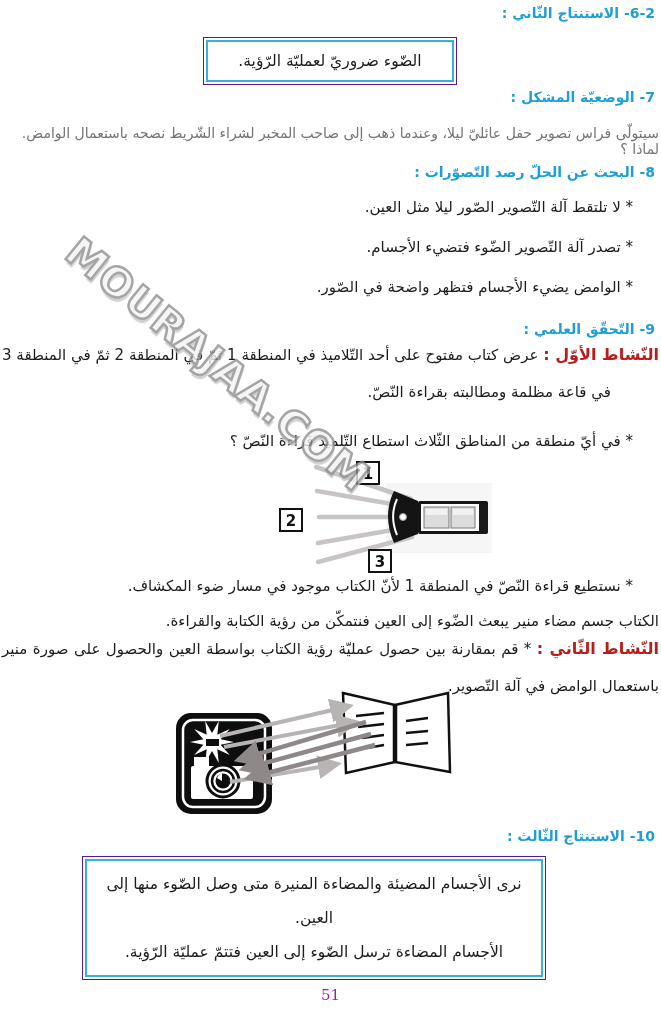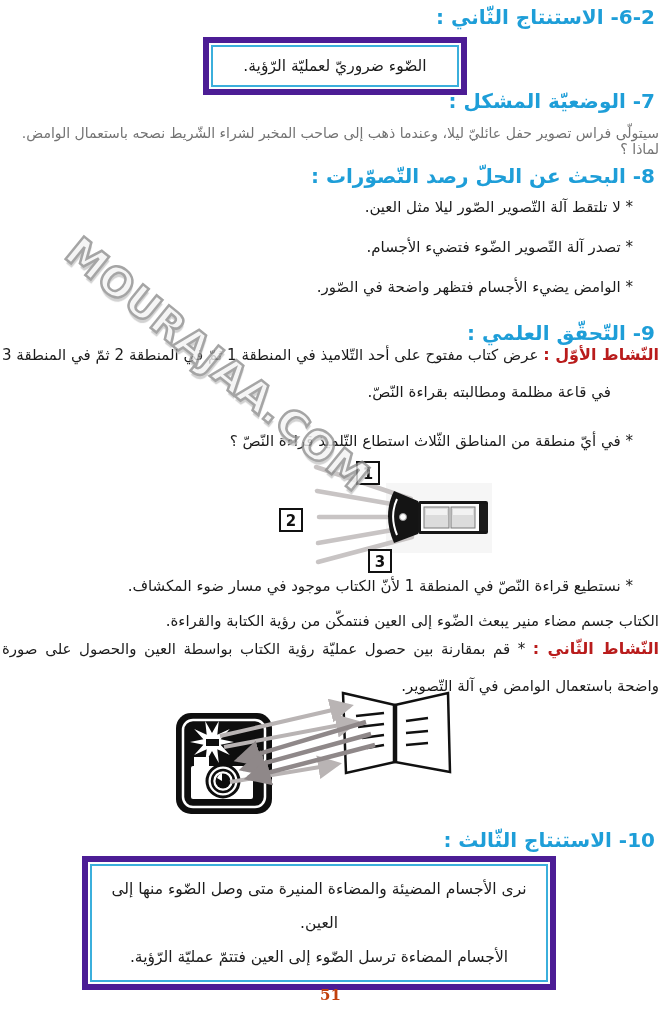--- a/index.html
+++ b/index.html
@@ -3,46 +3,45 @@
 <meta charset="utf-8">
 <style>
   html,body{margin:0;padding:0;background:#e9e9e9;}
   .page{
     position:relative;width:661px;height:1020px;margin:0 auto;
     background:#ffffff;overflow:hidden;direction:rtl;
     font-family:"DejaVu Sans",sans-serif;color:#1b1b1b;
   }
   .abs{position:absolute;}
   .heading{
-    font-size:20px;font-weight:bold;color:#1e9ed8;
+    font-size:14px;font-weight:bold;color:#1e9ed8;
     white-space:nowrap;
   }
   .body-text{font-size:15px;color:#737373;}
   .bullet{font-size:15px;white-space:nowrap;}
   .para{text-align:justify;line-height:37px;font-size:15px;}
   .act-label{color:#b91c1c;font-weight:bold;font-size:16px;}
   .cbox-outer{
-    border:6px solid #4c1d95;background:#fff;padding:2px;
+    border:1px solid #4c1d95;background:#fff;padding:2px;
   }
   .cbox-inner{
     border:2px solid #3bafdc;background:#fff;
     padding:6px 10px;text-align:center;font-size:15.5px;line-height:34px;
   }
   .watermark{
     direction:ltr;
     transform:rotate(39deg);transform-origin:0 0;
     font-size:40px;font-weight:bold;letter-spacing:1px;
     color:#f3f3f3;-webkit-text-stroke:2.5px #8f8f8f;
     text-shadow:3px 3px 1px #c6c6c6;
     opacity:.8;z-index:6;white-space:nowrap;
   }
   .pagenum{
-    width:100%;text-align:center;font-size:15px;color:#c2410c;
+    width:100%;text-align:center;font-size:15px;color:#a21caf;
     font-family:"DejaVu Serif",serif;
-    font-weight:bold;
   }
   svg text{font-family:"DejaVu Sans",sans-serif;}
 </style>
 </head>
 <body>
 
 <div class="page">
 
   <div class="abs watermark" style="left:86px;top:228px;">MOURAJAA.COM</div>
 
@@ -98,21 +97,21 @@
       <rect x="27" y="56" width="22" height="22" fill="#fff" stroke="#111" stroke-width="2"></rect>
       <text x="38" y="72.5">2</text>
       <rect x="116" y="97" width="22" height="22" fill="#fff" stroke="#111" stroke-width="2"></rect>
       <text x="127" y="113.5">3</text>
     </g>
   </svg>
 
   <div class="abs bullet" style="top:577px;right:28px;">* نستطيع قراءة النّصّ في المنطقة 1 لأنّ الكتاب موجود في مسار ضوء المكشاف.</div>
   <div class="abs bullet" style="top:612px;right:2px;">الكتاب جسم مضاء منير يبعث الضّوء إلى العين فنتمكّن من رؤية الكتابة والقراءة.</div>
 
-  <p class="abs para" style="top:630px;right:2px;left:2px;margin:0;"><span class="act-label">النّشاط الثّاني :</span><span> * قم بمقارنة بين حصول عمليّة رؤية الكتاب بواسطة العين والحصول على صورة واضحة باستعمال الوامض في آلة التّصوير.</span></p>
+  <p class="abs para" style="top:630px;right:2px;left:2px;margin:0;"><span class="act-label">النّشاط الثّاني :</span><span> * قم بمقارنة بين حصول عمليّة رؤية الكتاب بواسطة العين والحصول على صورة منير باستعمال الوامض في آلة التّصوير.</span></p>
 
   <svg class="abs" style="top:690px;left:160px;" width="342" height="142" viewBox="0 0 342 142">
     <defs>
       <marker id="ahl" markerWidth="8" markerHeight="8" refX="5" refY="3" orient="auto">
         <path d="M0,0 L6,3 L0,6 Z" fill="#b9b4b4"></path>
       </marker>
       <marker id="ahd" markerWidth="8" markerHeight="8" refX="5" refY="3" orient="auto">
         <path d="M0,0 L6,3 L0,6 Z" fill="#8f8889"></path>
       </marker>
     </defs>

